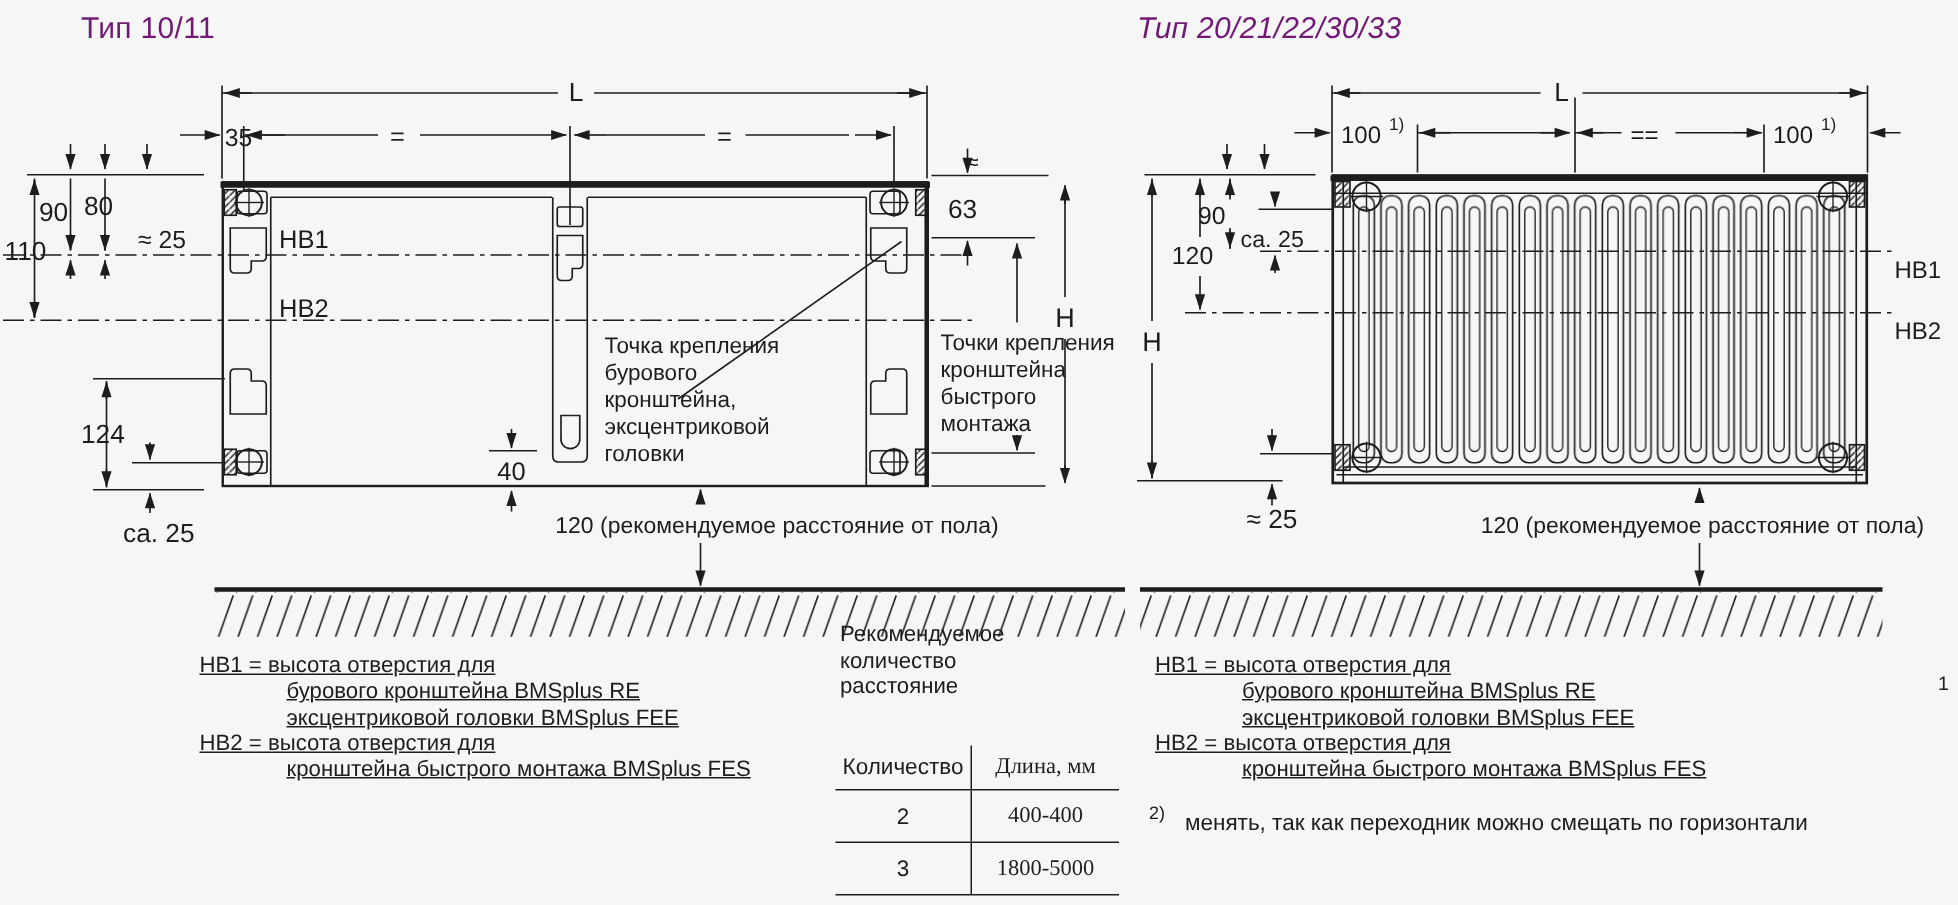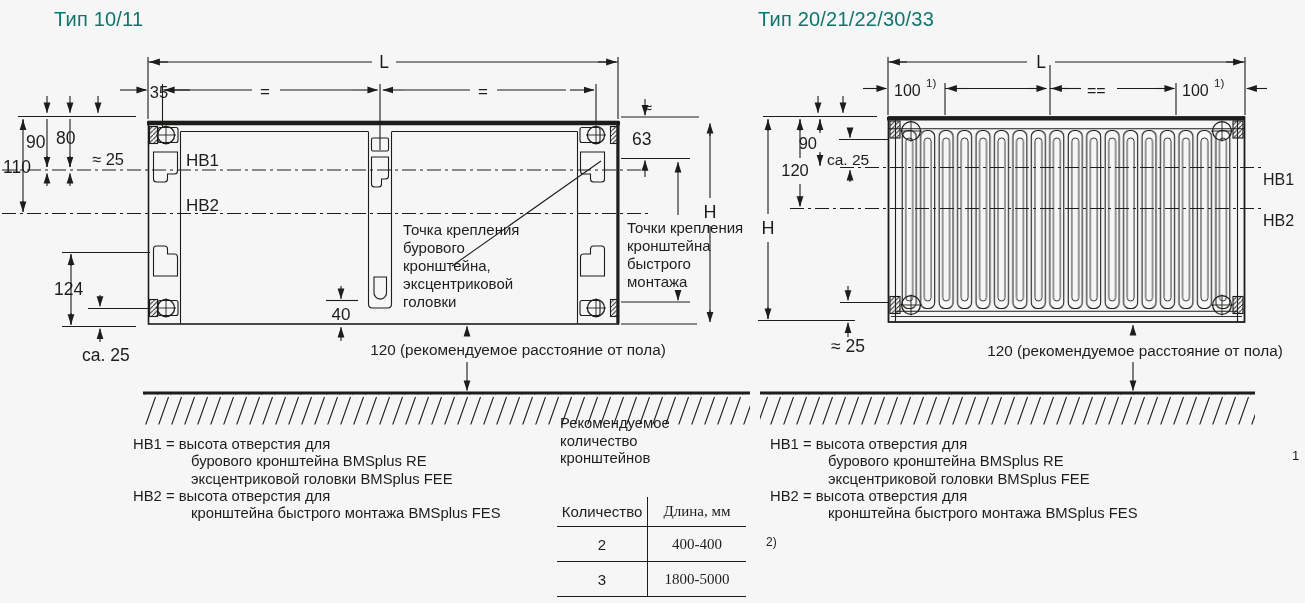--- a/index.html
+++ b/index.html
@@ -1,41 +1,41 @@
 <!DOCTYPE html>
 <html><head>
 <meta charset="utf-8">
 <style>
   html,body{margin:0;padding:0;}
   body{
     width:1305px;height:603px;background:#f6f6f6;position:relative;overflow:hidden;
     font-family:"Liberation Sans", sans-serif;color:#1d1d1b;
   }
   .abs{position:absolute;}
-  .title{font-size:20px;letter-spacing:.2px;color:#0f766e;}
+  .title{font-size:20px;letter-spacing:.2px;color:#701a75;}
   svg{position:absolute;top:0;left:0;}
   svg text{fill:#1d1d1b;font-family:"Liberation Sans", sans-serif;}
-  .legend{font-size:14.8px;line-height:17.3px;white-space:nowrap;}
+  .legend{font-size:14.8px;line-height:17.3px;white-space:nowrap;text-decoration:underline;}
   .legend .ind{padding-left:58px;}
   .tbl-title{font-size:14.8px;line-height:17.5px;}
   .btable{border-collapse:collapse;font-size:15px;}
   .btable td{padding:0;text-align:center;vertical-align:middle;}
   .btable .c1{width:90px;}
   .btable .c2{width:98px;border-left:1.4px solid #1d1d1b;font-family:Liberation Serif, serif;}
   .btable tr.hdr td{height:29px;border-bottom:1.4px solid #1d1d1b;}
   .btable tr.r td{height:34px;border-bottom:1.4px solid #1d1d1b;}
   .footnote{font-size:15px;line-height:23px;white-space:nowrap;}
   .footnote .fn-sup{position:absolute;left:-24px;top:-6px;font-size:12px;}
   .edge-mark{font-size:13px;}
 </style>
 </head>
 <body>
 
 <div class="abs title" style="left:54px;top:8px;">Тип 10/11</div>
-<div class="abs title" style="left:758px;top:8px;">Тип 20/21/22/30/33</div>
+<div class="abs title" style="left:758px;top:8px;font-style:italic;">Тип 20/21/22/30/33</div>
 
 <svg width="755" height="430" viewBox="0 0 755 430">
   <defs>
     <marker id="ar" viewBox="0 0 10 8" refX="9.5" refY="4" markerWidth="11" markerHeight="8.5" orient="auto" markerUnits="userSpaceOnUse">
       <path d="M0,0.8 L10,4 L0,7.2 Z" fill="#1d1d1b"></path>
     </marker>
     <pattern id="fh" patternUnits="userSpaceOnUse" width="13" height="33">
       <path d="M12.5,1 L1.5,32" stroke="#1d1d1b" stroke-width="1.1" fill="none"></path>
     </pattern>
     <pattern id="hd" patternUnits="userSpaceOnUse" width="4.5" height="4.5">
@@ -315,21 +315,21 @@
   <div>HB1 = высота отверстия для</div>
   <div class="ind">бурового кронштейна BMSplus RE</div>
   <div class="ind">эксцентриковой головки BMSplus FEE</div>
   <div>HB2 = высота отверстия для</div>
   <div class="ind">кронштейна быстрого монтажа BMSplus FES</div>
 </div>
 
 <div class="abs tbl-title" style="left:560px;top:415px;">
   <div>Рекомендуемое</div>
   <div>количество</div>
-  <div>кронштейнов</div>
+  <div>расстояние</div>
 </div>
 <table class="abs btable" style="left:557px;top:497px;">
   <tbody>
       <tr class="hdr">
     <td class="c1">Количество</td>
     <td class="c2">Длина, мм</td>
   </tr>
   <tr class="r">
     <td class="c1">2</td>
     <td class="c2">400-400</td>
@@ -344,15 +344,16 @@
 <div class="abs legend" style="left:770px;top:436px;">
   <div>HB1 = высота отверстия для</div>
   <div class="ind">бурового кронштейна BMSplus RE</div>
   <div class="ind">эксцентриковой головки BMSplus FEE</div>
   <div>HB2 = высота отверстия для</div>
   <div class="ind">кронштейна быстрого монтажа BMSplus FES</div>
 </div>
 
 <div class="abs footnote" style="left:790px;top:537px;">
   <span class="fn-sup">2)</span>
+  <div>менять, так как переходник можно смещать по горизонтали</div>
 </div>
 
 <div class="abs edge-mark" style="left:1292px;top:448px;">1</div>
 
 </body></html>

